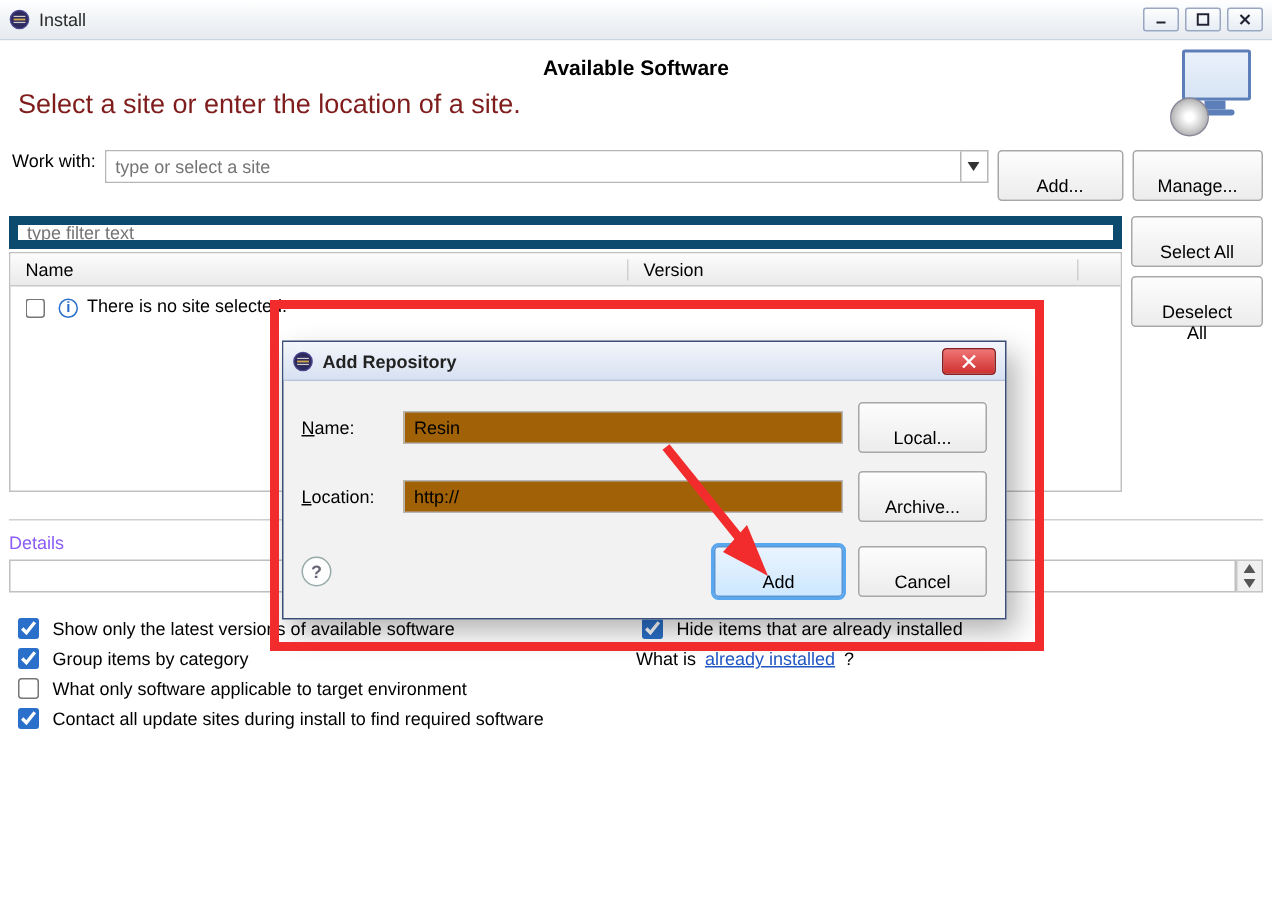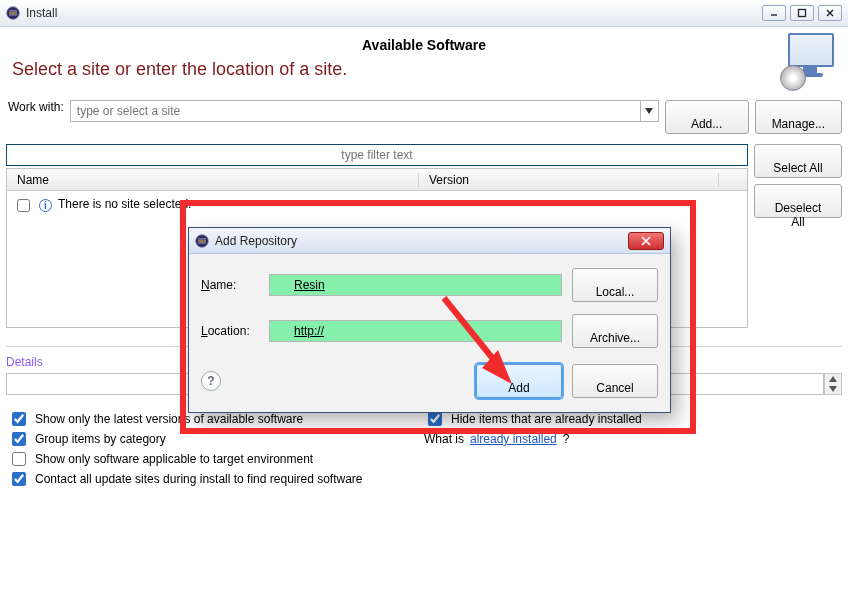--- a/index.html
+++ b/index.html
@@ -94,25 +94,24 @@
   .btn-wide { min-width: 84px; }
   .main-row {
     display: flex; gap: 6px;
   }
   .tree-col {
     flex: 1;
     display: flex; flex-direction: column;
   }
   .filter-input {
     height: 22px;
-    border: 1px solid #0c4a6e;
+    border: 6px solid #0c4a6e;
     padding: 0 6px;
     font: inherit;
     color: #000000;
-    text-align: center;
   }
   .tree-table {
     flex: 1;
     margin-top: 2px;
     border: 1px solid #c0c0c0;
     display: flex; flex-direction: column;
     min-height: 160px;
   }
   .tree-head {
     display: flex;
@@ -185,34 +184,34 @@
     background: #f2f2f2;
     box-shadow: 6px 8px 18px rgba(0,0,0,0.3);
     font-size: 12px;
   }
   .modal-titlebar {
     height: 26px;
     background: linear-gradient(#f3f6fb, #d7e1f2);
     display: flex; align-items: center; padding: 0 6px;
     border-bottom: 1px solid #b8c5de;
   }
-  .modal-titlebar .title { flex: 1; margin-left: 6px; font-weight: 400; color: #222; }
+  .modal-titlebar .title { flex: 1; margin-left: 6px; font-weight: 700; color: #222; }
   .modal-close {
     width: 36px; height: 18px;
     background: linear-gradient(#f07575, #cf3030);
     border: 1px solid #8e1e1e; border-radius: 3px;
     display: flex; align-items: center; justify-content: center;
   }
   .modal-body { padding: 14px 12px 6px 12px; display: flex; flex-direction: column; gap: 12px; }
   .form-row { display: flex; align-items: center; gap: 10px; }
   .form-row label { width: 58px; }
   .form-row label .u { text-decoration: underline; }
   .form-row input[type=text] {
     flex: 1; height: 22px; border: 1px solid #b6b6b6;
-    padding: 0 24px; font: inherit; background: #86efac; text-decoration: underline;
+    padding: 0 6px; font: inherit; background: #a16207;
   }
   .modal-bottom {
     display: flex; align-items: center; padding: 10px 12px 14px 12px;
     gap: 10px;
   }
   .help-circ {
     width: 20px; height: 20px; border-radius: 50%;
     border: 1px solid #9aa; color: #667;
     display: flex; align-items: center; justify-content: center;
     background: #fdfdfd; font-weight: bold;
@@ -339,21 +338,21 @@
       <input type="checkbox" checked="" style="">
       <span>Group items by category</span>
     </div>
     <div class="chk-row">
       <span>What is </span>
       <a href="#" class="link">already installed</a>
       <span>?</span>
     </div>
     <div class="chk-row">
       <input type="checkbox" style="">
-      <span>Show only software applicable to target environment</span>
+      <span>What only software applicable to target environment</span>
     </div>
     <div></div>
     <div class="chk-row" style="grid-column:1 / span 2;">
       <input type="checkbox" checked="" style="">
       <span>Contact all update sites during install to find required software</span>
     </div>
   </div>
 
 </div>
 

